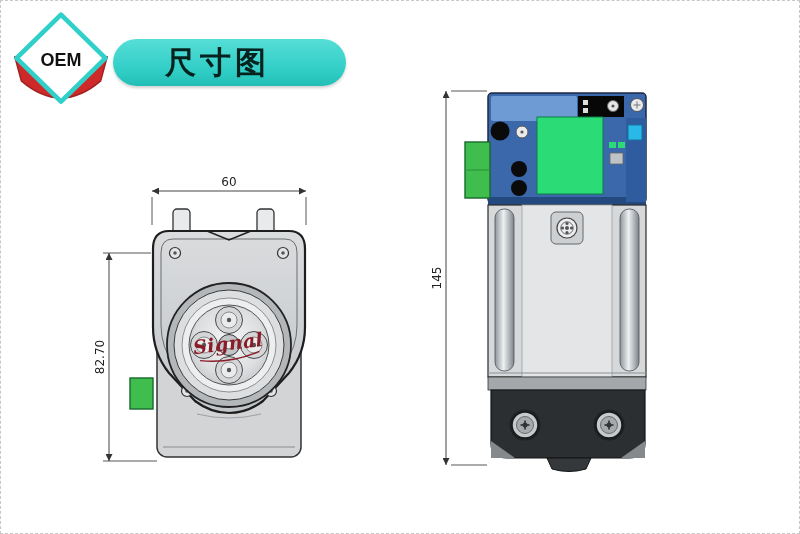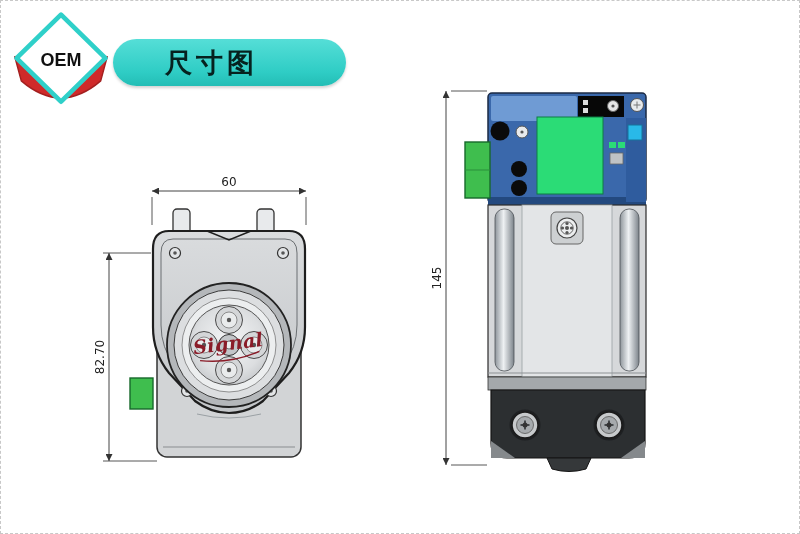--- a/index.html
+++ b/index.html
@@ -8,21 +8,21 @@
     background:#ffffff; border:1px dashed #c8c8c8; overflow:hidden;
     font-family:"Liberation Sans", sans-serif;
   }
   .badge-wrap { position:absolute; left:8px; top:8px; width:104px; height:104px; }
   .banner {
     position:absolute; left:112px; top:38px; width:233px; height:47px;
     border-radius:24px; background:linear-gradient(180deg,#55ded7 0%, #2fcdc5 70%, #23bdb5 100%);
     display:flex; align-items:center; padding-left:52px; box-sizing:border-box;
     box-shadow:0 2px 3px rgba(0,0,0,0.18);
   }
-  .banner-title { font-size:27px; font-weight:bold; color:#06221f; letter-spacing:4px; }
+  .banner-title { font-size:31px; font-weight:bold; color:#06221f; letter-spacing:4px; }
   .drawing { position:absolute; left:0; top:0; }
   svg text { user-select:none; }
 </style>
 </head>
 <body>
 
 <div class="canvas">
 
   <svg class="badge-wrap" viewBox="0 0 110 110">
     <path d="M6,50 Q55,102 104,50 L97,76 Q55,112 13,76 Z" stroke="#a31f1f" stroke-width="1.5" fill="#cf2a2a"></path>

